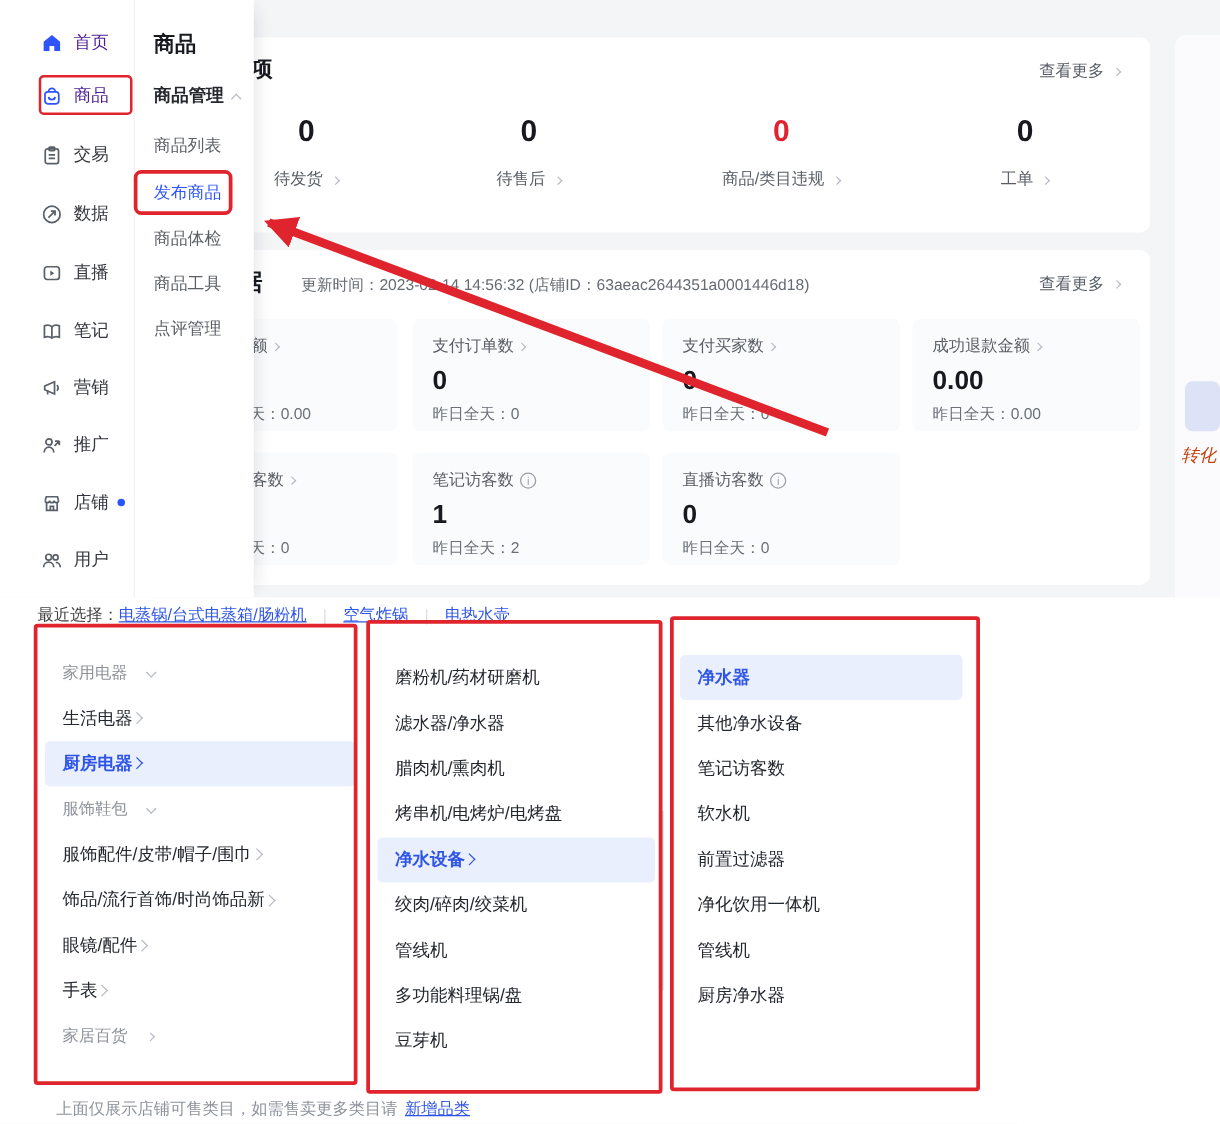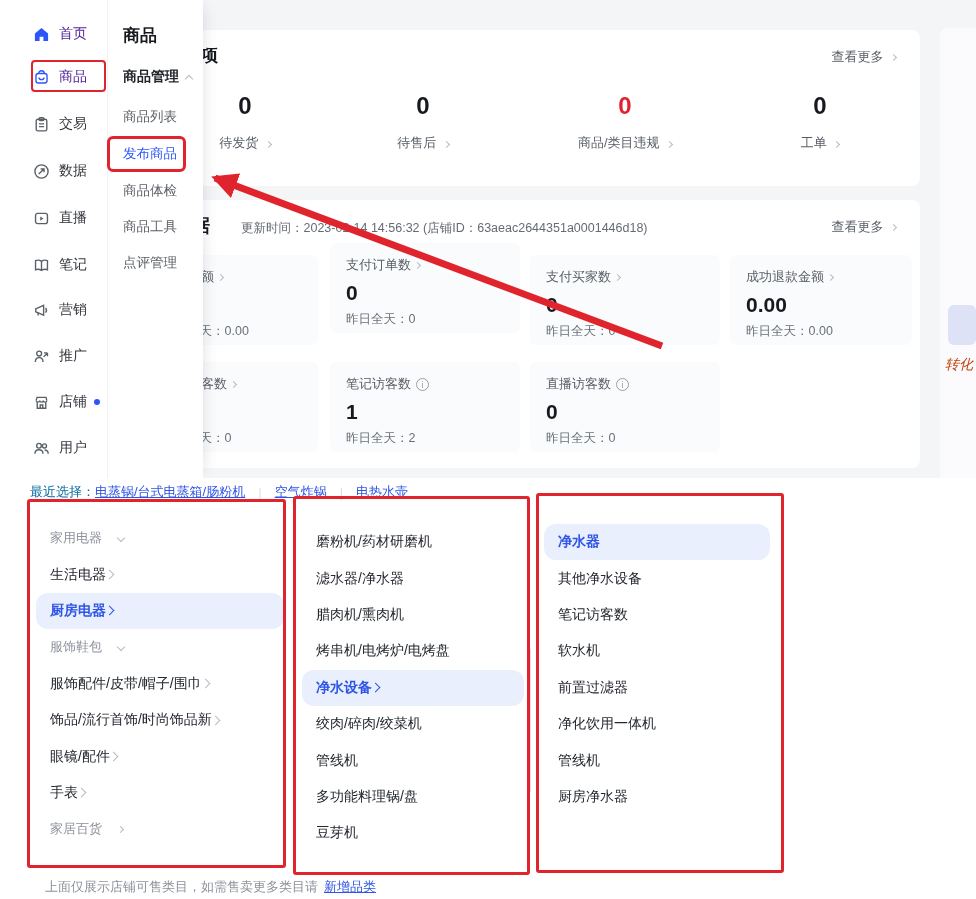--- a/index.html
+++ b/index.html
@@ -50,30 +50,30 @@
   .stat-box .sub { font-size:12.5px; color:#6a7078; margin-top:6px; }
   .info { display:inline-block; width:13px; height:13px; border:1px solid #9aa0a8; border-radius:50%; font-size:9px; line-height:12px; text-align:center; color:#9aa0a8; margin-left:5px; font-style:normal; }
   .info::after { content:"i"; }
   
   .right-float { position:absolute; left:940px; top:28px; width:36px; height:838px; background:#fbfbfd; z-index:8; border-radius:8px 0 0 8px; }
   .float-chip { position:absolute; left:8px; top:277px; width:28px; height:40px; background:#dde2f7; border-radius:6px; }
   .float-label { position:absolute; left:5px; top:328px; font-size:14px; color:#c2410c; white-space:nowrap;font-style:italic; }
   
   .category-panel { position:absolute; left:0; top:478px; width:976px; height:421px; background:#fff; z-index:30; }
   .recent-row { position:absolute; left:30px; top:5px; font-size:13px; display:flex; align-items:center; }
-  .recent-label { color:#0369a1; }
+  .recent-label { color:#404040; }
   .recent-link { color:#2e55e6; text-decoration:underline; cursor:pointer; }
   .recent-sep { color:#dcdee3; margin:0 13px; }
   .cat-col { position:absolute; top:42px; }
   .cat-col.c1 { left:36px;  width:248px; }
   .cat-col.c2 { left:302px; width:222px; top:46px; }
   .cat-col.c3 { left:544px; width:226px; top:46px; }
   .cat-row { height:36.4px; display:flex; align-items:center; justify-content:flex-start; padding:0 14px; font-size:14px; color:#23272e; border-radius:4px; cursor:pointer; }
   .cat-row.group { font-size:13px; color:#8d929b; justify-content:flex-start; gap:16px; cursor:pointer; }
-  .cat-row.sel { background:#e9effd; color:#2e55e6; font-weight:bold;border-radius:12px; }
+  .cat-row.sel { background:#e9effd; color:#2e55e6; font-weight:bold; }
   .scroll-thumb { position:absolute; left:527px; top:170px; width:4px; height:145px; background:#dcdee3; border-radius:2px; }
   .cat-footer { position:absolute; left:45px; top:400px; font-size:13px; color:#8d929b; }
   .cat-footer a { color:#2e55e6; text-decoration:underline; margin-left:6px; cursor:pointer; }
   
   .red-box { position:absolute; border:3px solid #e0242d; border-radius:6px; z-index:50; pointer-events:none; }
   .rb-side  { left:31px;  top:60px;  width:75px;  height:32px;  border-width:2.5px; border-radius:4px; }
   .rb-fly   { left:107px; top:136px; width:79px;  height:36px;  }
   .rb-col1  { left:27px;  top:499px; width:259px; height:369px; border-radius:3px; }
   .rb-col2  { left:293px; top:496px; width:237px; height:379px; border-radius:3px; }
   .rb-col3  { left:536px; top:493px; width:248px; height:380px; border-radius:3px; }
@@ -113,21 +113,21 @@
   </div>
 
   <div class="stat-box shifted" style="left:8px;top:55px">
     <div class="lbl">
         <span>支付金额</span> 
         <span class="chev right sm"></span>
       </div>
     <div class="val">0</div>
     <div class="sub">昨日全天：0.00</div>
   </div>
-  <div class="stat-box" style="left:210px;top:43px">
+  <div class="stat-box" style="left:210px;top:55px">
     <div class="lbl">
         <span>支付订单数</span> 
         <span class="chev right sm"></span>
       </div>
     <div class="val">0</div>
     <div class="sub">昨日全天：0</div>
   </div>
   <div class="stat-box" style="left:410px;top:55px">
     <div class="lbl">
         <span>支付买家数</span> 

